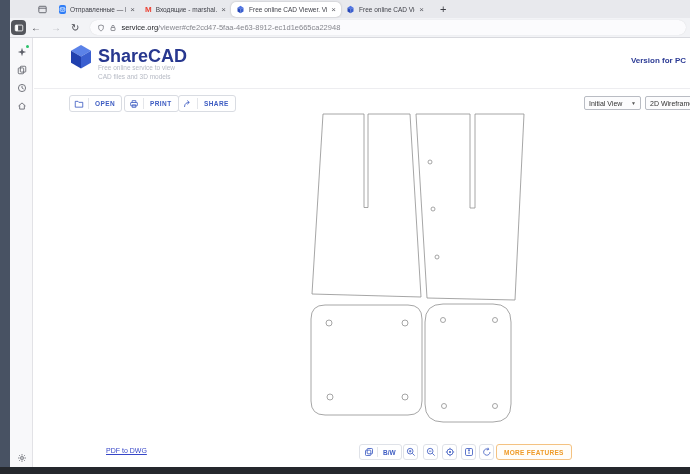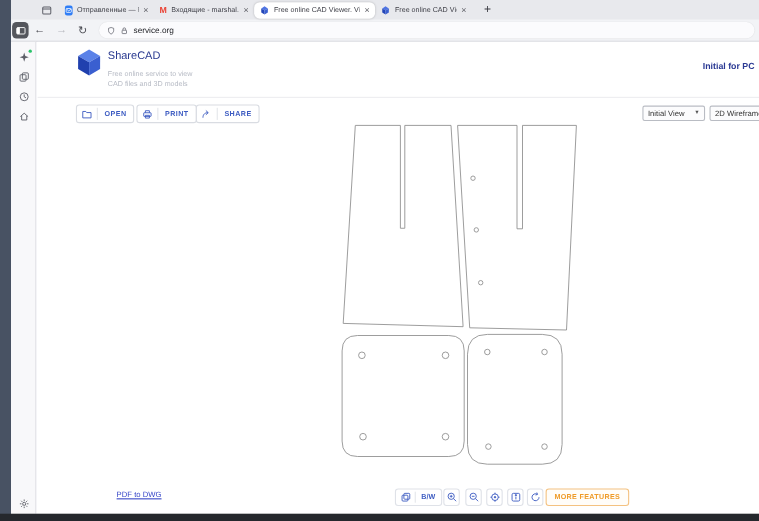--- a/index.html
+++ b/index.html
@@ -37,21 +37,21 @@
   .fx-sidebar { position:absolute; left:0; top:38px; width:23px; height:429px; background:#f8f8fa; border-right:1px solid #e2e2e6; }
   .fx-ic { position:relative; width:23px; height:17px; display:flex; align-items:center; justify-content:center; color:#5d5f68; }
   .fx-col { display:flex; flex-direction:column; padding-top:5px; gap:1px; }
   .fx-gear { position:absolute; bottom:4px; left:0; width:23px; display:flex; justify-content:center; color:#5d5f68; }
   .green-dot { position:absolute; top:2px; right:4px; width:3px; height:3px; border-radius:50%; background:#2ac26a; }
 
   
   .page { position:absolute; left:24px; top:38px; width:656px; height:429px; background:#fff; overflow:hidden; }
 
   .brand-cube { position:absolute; left:35px; top:6px; }
-  .brand-name { position:absolute; left:64px; top:8px; font-size:10px; font-weight:normal; color:#28388f; }
+  .brand-name { position:absolute; left:64px; top:8px; font-size:18px; font-weight:bold; color:#28388f; }
   .brand-tag { position:absolute; left:64px; top:26px; width:80px; font-size:6.5px; line-height:1.35; color:#b6bac4; }
   .version-link { position:absolute; right:4px; top:18px; font-size:8px; font-weight:bold; color:#2b3a94; }
   .header-line { position:absolute; left:0; top:50px; width:656px; border-top:1px solid #ededf0; }
 
   .tool-btn { position:absolute; top:57px; height:17px; display:flex; align-items:center; background:#fff; border:1px solid #d9dce2; border-radius:3px; color:#3d5cc2; }
   .tool-btn .ic { width:18px; display:flex; justify-content:center; }
   .tool-btn .sep { width:1px; height:11px; background:#e4e6ea; }
   .tool-btn .lbl { font-size:6.5px; font-weight:bold; letter-spacing:.4px; padding:0 6px; }
 
   .sel { position:absolute; top:58px; height:14px; border:1px solid #b9bcc3; border-radius:2px; background:#fcfcfd; display:flex; align-items:center; justify-content:space-between; padding:0 4px; font-size:7px; color:#333; }
@@ -145,20 +145,21 @@
               <path d="M6 1.5 L9.5 2.6 V5.6 C9.5 8.1 7.8 9.6 6 10.4 C4.2 9.6 2.5 8.1 2.5 5.6 V2.6 Z"></path>
             </svg>
         </span>
         <span style="margin-left:4px">
           <svg width="8" height="8" viewBox="0 0 12 12" fill="none" stroke="#5d5f68" stroke-width="1">
               <rect x="3" y="5.2" width="6" height="4.6" rx="0.8"></rect>
               <path d="M4.2 5.2 V3.8 a1.8 1.8 0 0 1 3.6 0 V5.2"></path>
             </svg>
         </span>
         <span class="u-dom">service.org</span>
+        <span class="u-path">/viewer#cfe2cd47-5faa-4e63-8912-ec1d1e665ca22948</span>
       </div>
     </div>
 
     <div class="fx-sidebar">
       <div class="fx-col">
         <div class="fx-ic">
           <svg width="10" height="10" viewBox="0 0 12 12" fill="currentColor">
               <path d="M6 1 L7.2 4.8 L11 6 L7.2 7.2 L6 11 L4.8 7.2 L1 6 L4.8 4.8 Z"></path>
             </svg>
           <span class="green-dot"></span>
@@ -194,21 +195,21 @@
 
       <div class="brand-cube">
         <svg width="24" height="26" viewBox="0 0 24 26">
             <polygon points="12,1 22,6.8 12,12.6 2,6.8" fill="#5b82e8"></polygon>
             <polygon points="2,6.8 12,12.6 12,24.6 2,18.8" fill="#2040ae"></polygon>
             <polygon points="22,6.8 12,12.6 12,24.6 22,18.8" fill="#3a5fd0"></polygon>
           </svg>
       </div>
       <div class="brand-name">ShareCAD</div>
       <div class="brand-tag">Free online service to view CAD files and 3D models</div>
-      <div class="version-link">Initial for PC</div>
+      <div class="version-link">Version for PC</div>
       <div class="header-line"></div>
 
       <div class="tool-btn" style="left:35px;">
         <span class="ic">
           <svg width="10" height="10" viewBox="0 0 12 12" fill="none" stroke="currentColor" stroke-width="1">
               <path d="M1.5 9.8 V2.8 H4.8 L5.8 4 H10.5 V9.8 Z"></path>
             </svg>
         </span>
         <span class="sep"></span>
         <span class="lbl">OPEN</span>

